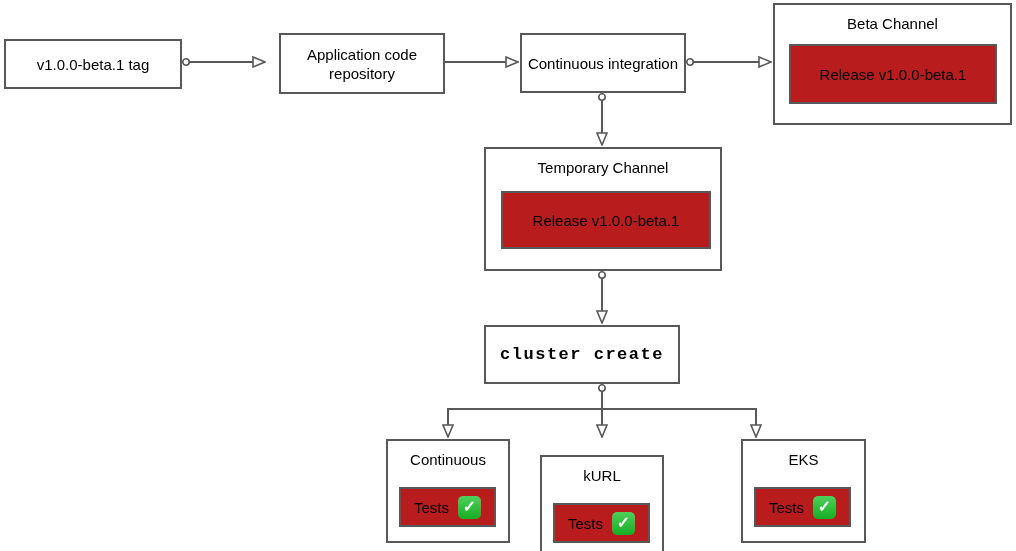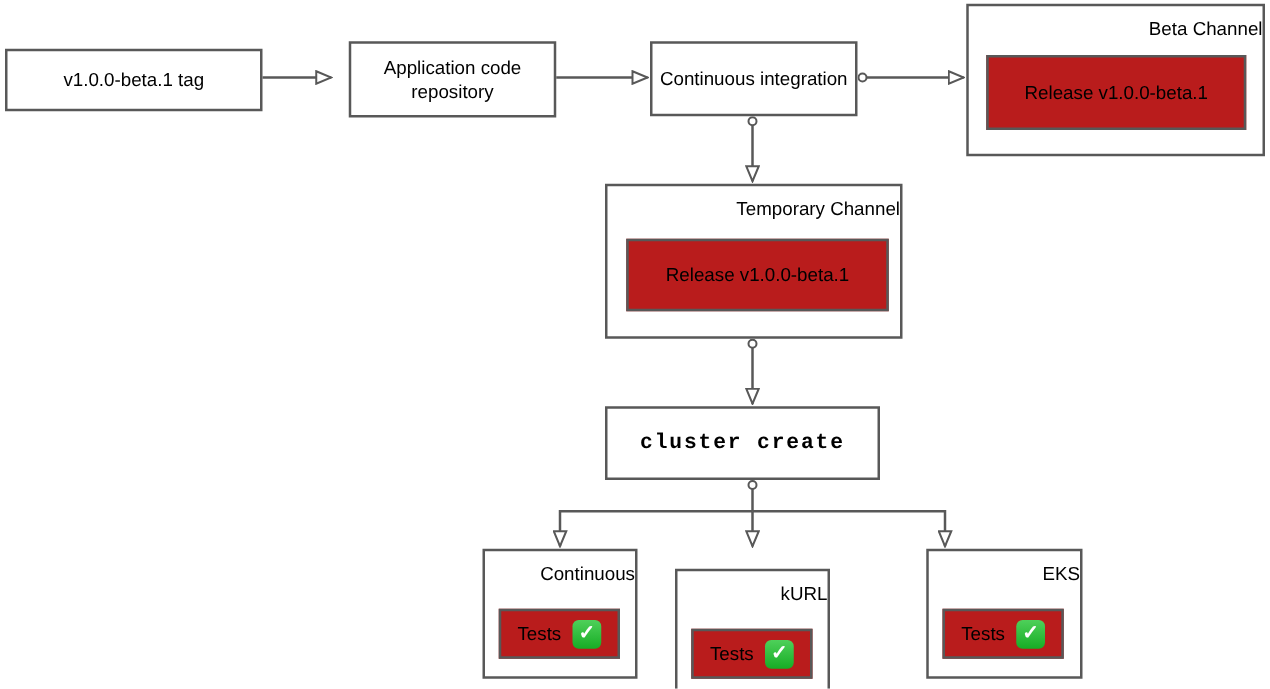--- a/index.html
+++ b/index.html
@@ -32,21 +32,21 @@
     justify-content: center;
     text-align: center;
     font-size: 15px;
     line-height: 19px;
   }
   .container-node {
     position: absolute;
     box-sizing: border-box;
     background: #ffffff;
     border: 2px solid #585858;
-    text-align: right;
+    text-align: center;
     font-size: 15px;
   }
   .container-title {
     margin-top: 9px;
     line-height: 19px;
   }
   .inner-node {
     position: absolute;
     box-sizing: border-box;
     background: #b91c1c;
@@ -70,28 +70,28 @@
     width: 23px;
     height: 23px;
     border-radius: 5px;
     background: linear-gradient(180deg, #4ed05a 0%, #17ad25 100%);
     color: #ffffff;
     font-weight: bold;
     font-size: 16px;
     line-height: 1;
   }
   
-  #node-tag        { left: 4px;   top: 39px;  width: 206px; height: 50px; }
+  #node-tag        { left: 4px;   top: 39px;  width: 178px; height: 50px; }
   #node-repo       { left: 267px; top: 33px;  width: 166px; height: 61px; margin-left: 12px; }
   #node-ci         { left: 520px; top: 33px;  width: 166px; height: 60px; }
   #node-beta       { left: 773px; top: 3px;   width: 239px; height: 122px; }
   #node-beta-rel   { left: 14px;  top: 39px;  width: 208px; height: 60px; }
   #node-temp       { left: 484px; top: 147px; width: 238px; height: 124px; }
   #node-temp-rel   { left: 15px;  top: 42px;  width: 210px; height: 58px; }
-  #node-cluster    { left: 484px; top: 325px; width: 220px; height: 59px; }
+  #node-cluster    { left: 484px; top: 325px; width: 196px; height: 59px; }
   #node-openshift  { left: 386px; top: 439px; width: 124px; height: 104px; }
   #node-kurl       { left: 540px; top: 439px; width: 124px; height: 104px; margin-top: 16px; }
   #node-eks        { left: 693px; top: 439px; width: 125px; height: 104px; margin-left: 48px; }
   .tests-box       { left: 11px;  top: 46px;  width: 97px;  height: 40px; }
 </style>
 </head>
 <body>
 
 <div id="canvas">
 

